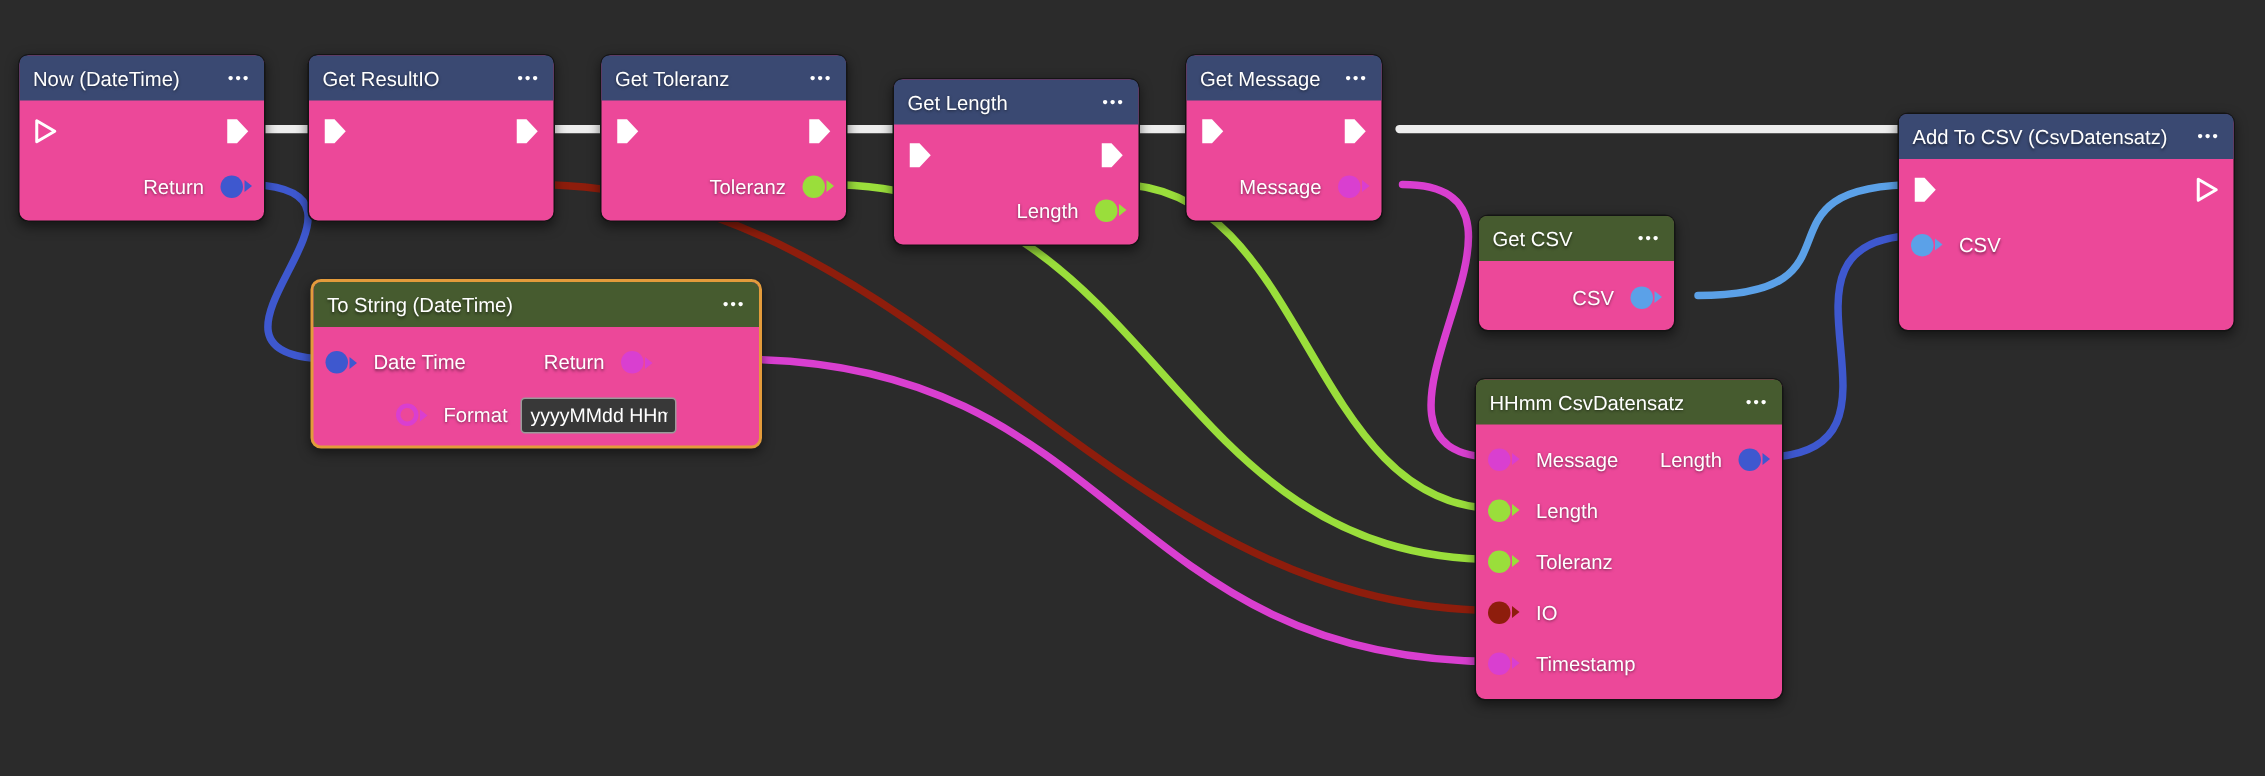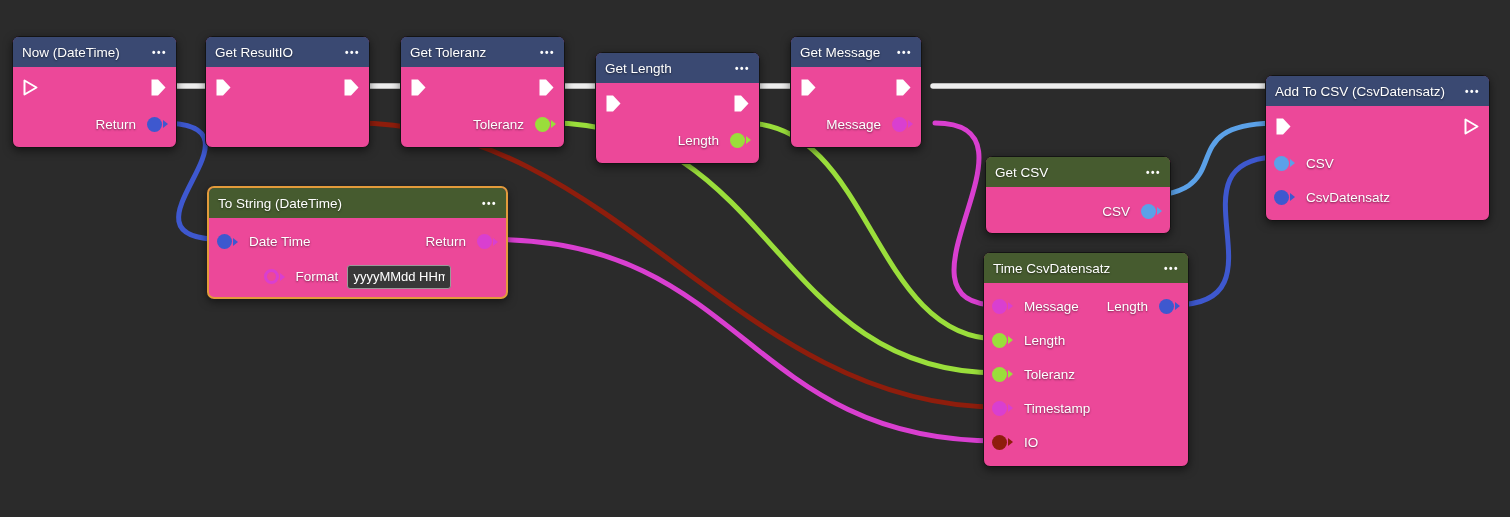--- a/index.html
+++ b/index.html
@@ -175,49 +175,42 @@
             <path d="M2.5,2.5 L2.5,16.5 L14.5,9.5 Z" fill="none" stroke="#ffffff" stroke-width="2" stroke-linejoin="round"></path>
           </svg>
         </div>
         <div class="pin-row" style="height: 34px; justify-content: flex-start;">
           <span class="pin in">
             <span class="pin-circle" style="background: rgb(91, 161, 232);"></span>
             <span class="pin-chev" style="border-left-color: rgb(91, 161, 232);"></span>
             <span class="label">CSV</span>
           </span>
         </div>
-        <div class="pin-row" style="height: 34px; justify-content: flex-start;">
-          <span class="pin in">
-            <span class="pin-circle" style="background: rgb(62, 88, 207);"></span>
-            <span class="pin-chev" style="border-left-color: rgb(62, 88, 207);"></span>
-            <span class="label">CsvDatensatz</span>
-          </span>
-        </div>
-      </div>
-      <div class="node" style="left: 985px; top: 156px; width: 186px; height: 78px;">
+      </div>
+      <div class="node" style="left: 985px; top: 143px; width: 132px; height: 78px;">
         <div class="node-header green">
           <span class="node-title">Get CSV</span>
           <span class="node-menu">•••</span>
         </div>
         <div style="height: 4px;"></div>
         <div class="pin-row" style="height: 40px; justify-content: flex-end;">
           <span class="pin out">
             <span class="label">CSV</span>
             <span class="pin-circle" style="background: rgb(91, 161, 232);"></span>
             <span class="pin-chev" style="border-left-color: rgb(91, 161, 232);"></span>
           </span>
         </div>
       </div>
       <div class="node selected" style="left: 207px; top: 186px; width: 301px; height: 113px;">
         <div class="node-header green">
           <span class="node-title">To String (DateTime)</span>
           <span class="node-menu">•••</span>
         </div>
         <div style="height: 6px;"></div>
-        <div class="pin-row" style="height: 35px; justify-content: space-between;">
+        <div class="pin-row" style="height: 35px;  gap: 40px;">
           <span class="pin in">
             <span class="pin-circle" style="background: rgb(62, 88, 207);"></span>
             <span class="pin-chev" style="border-left-color: rgb(62, 88, 207);"></span>
             <span class="label">Date Time</span>
           </span>
           <span class="pin out">
             <span class="label">Return</span>
             <span class="pin-circle" style="background: rgb(217, 63, 208);"></span>
             <span class="pin-chev" style="border-left-color: rgb(217, 63, 208);"></span>
           </span>
@@ -226,21 +219,21 @@
           <span class="pin in">
             <span class="pin-circle" style="border: 3px solid rgb(217, 63, 208); background: transparent;"></span>
             <span class="pin-chev" style="border-left-color: rgb(217, 63, 208);"></span>
             <span class="label">Format</span>
             <input class="fmt-input" type="text" value="yyyyMMdd HHmm" style="">
           </span>
         </div>
       </div>
       <div class="node" style="left: 983px; top: 252px; width: 206px; height: 215px;">
         <div class="node-header green">
-          <span class="node-title">Time CsvDatensatz</span>
+          <span class="node-title">HHmm CsvDatensatz</span>
           <span class="node-menu">•••</span>
         </div>
         <div style="height: 6px;"></div>
         <div class="pin-row" style="height: 34px; justify-content: space-between;">
           <span class="pin in">
             <span class="pin-circle" style="background: rgb(217, 63, 208);"></span>
             <span class="pin-chev" style="border-left-color: rgb(217, 63, 208);"></span>
             <span class="label">Message</span>
           </span>
           <span class="pin out">
@@ -258,27 +251,27 @@
         </div>
         <div class="pin-row" style="height: 34px; justify-content: flex-start;">
           <span class="pin in">
             <span class="pin-circle" style="background: rgb(154, 222, 59);"></span>
             <span class="pin-chev" style="border-left-color: rgb(154, 222, 59);"></span>
             <span class="label">Toleranz</span>
           </span>
         </div>
         <div class="pin-row" style="height: 34px; justify-content: flex-start;">
           <span class="pin in">
-            <span class="pin-circle" style="background: rgb(217, 63, 208);"></span>
-            <span class="pin-chev" style="border-left-color: rgb(217, 63, 208);"></span>
-            <span class="label">Timestamp</span>
-          </span>
-        </div>
-        <div class="pin-row" style="height: 34px; justify-content: flex-start;">
-          <span class="pin in">
             <span class="pin-circle" style="background: rgb(142, 29, 12);"></span>
             <span class="pin-chev" style="border-left-color: rgb(142, 29, 12);"></span>
             <span class="label">IO</span>
+          </span>
+        </div>
+        <div class="pin-row" style="height: 34px; justify-content: flex-start;">
+          <span class="pin in">
+            <span class="pin-circle" style="background: rgb(217, 63, 208);"></span>
+            <span class="pin-chev" style="border-left-color: rgb(217, 63, 208);"></span>
+            <span class="label">Timestamp</span>
           </span>
         </div>
       </div>
     </div>
 </div>
 
 </body></html>

